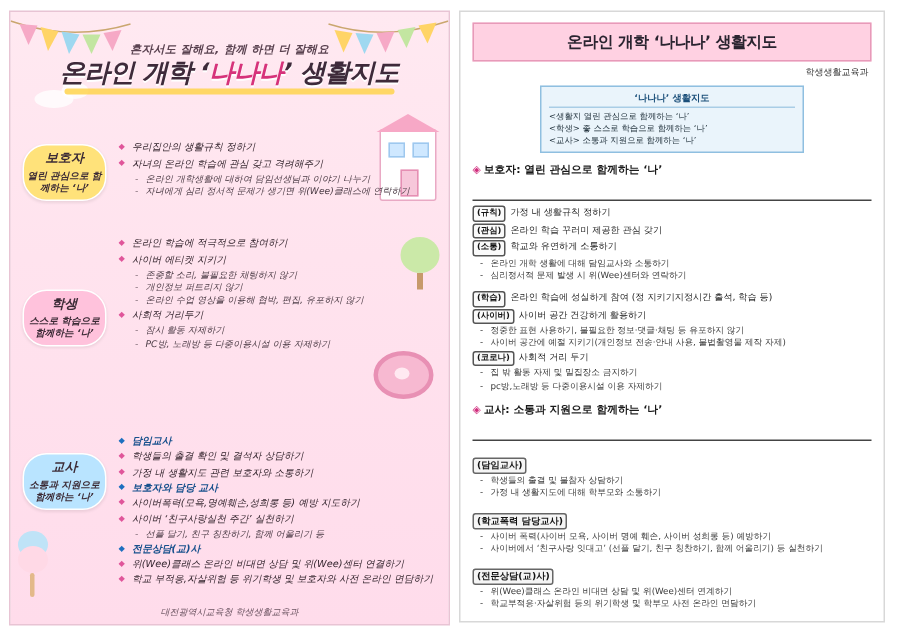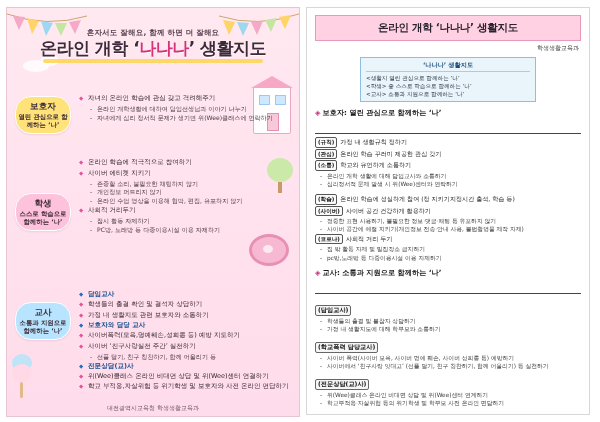--- a/index.html
+++ b/index.html
@@ -16,20 +16,21 @@
   }
 
   
   .left{
     position:relative;
     width:292px;height:408px;
     margin:7px 0 0 6px;
     background:linear-gradient(180deg,#ffe9f1 0%,#ffe3ee 40%,#ffdceb 100%);
     border:1px solid #e8c4d4;
     overflow:hidden;
+    font-style:italic;
   }
   .bunting{
     position:absolute;top:0;left:0;width:100%;height:34px;
   }
   .poster-sub{
     position:absolute;top:20px;left:0;width:100%;
     text-align:center;font-size:7.5px;color:#5a4250;font-weight:bold;
     letter-spacing:.2px;
   }
   .poster-title{
@@ -225,20 +226,21 @@
       <div class="stick"></div>
     </div>
 
     <div class="sec" style="top:88px;">
       <div class="bubble b-guard">
         <span class="big">보호자</span>
         <span>열린 관심으로 함께하는 ‘나’</span>
       </div>
     </div>
     <div class="items" style="top:86px;">
+      <div class="item">우리집안의 생활규칙 정하기</div>
       <div class="item">자녀의 온라인 학습에 관심 갖고 격려해주기</div>
       <div class="sub">온라인 개학생활에 대하여 담임선생님과 이야기 나누기</div>
       <div class="sub">자녀에게 심리 정서적 문제가 생기면 위(Wee)클래스에 연락하기</div>
     </div>
 
     <div class="sec" style="top:185px;">
       <div class="bubble b-stu">
         <span class="big">학생</span>
         <span>스스로 학습으로 함께하는 ‘나’</span>
       </div>

